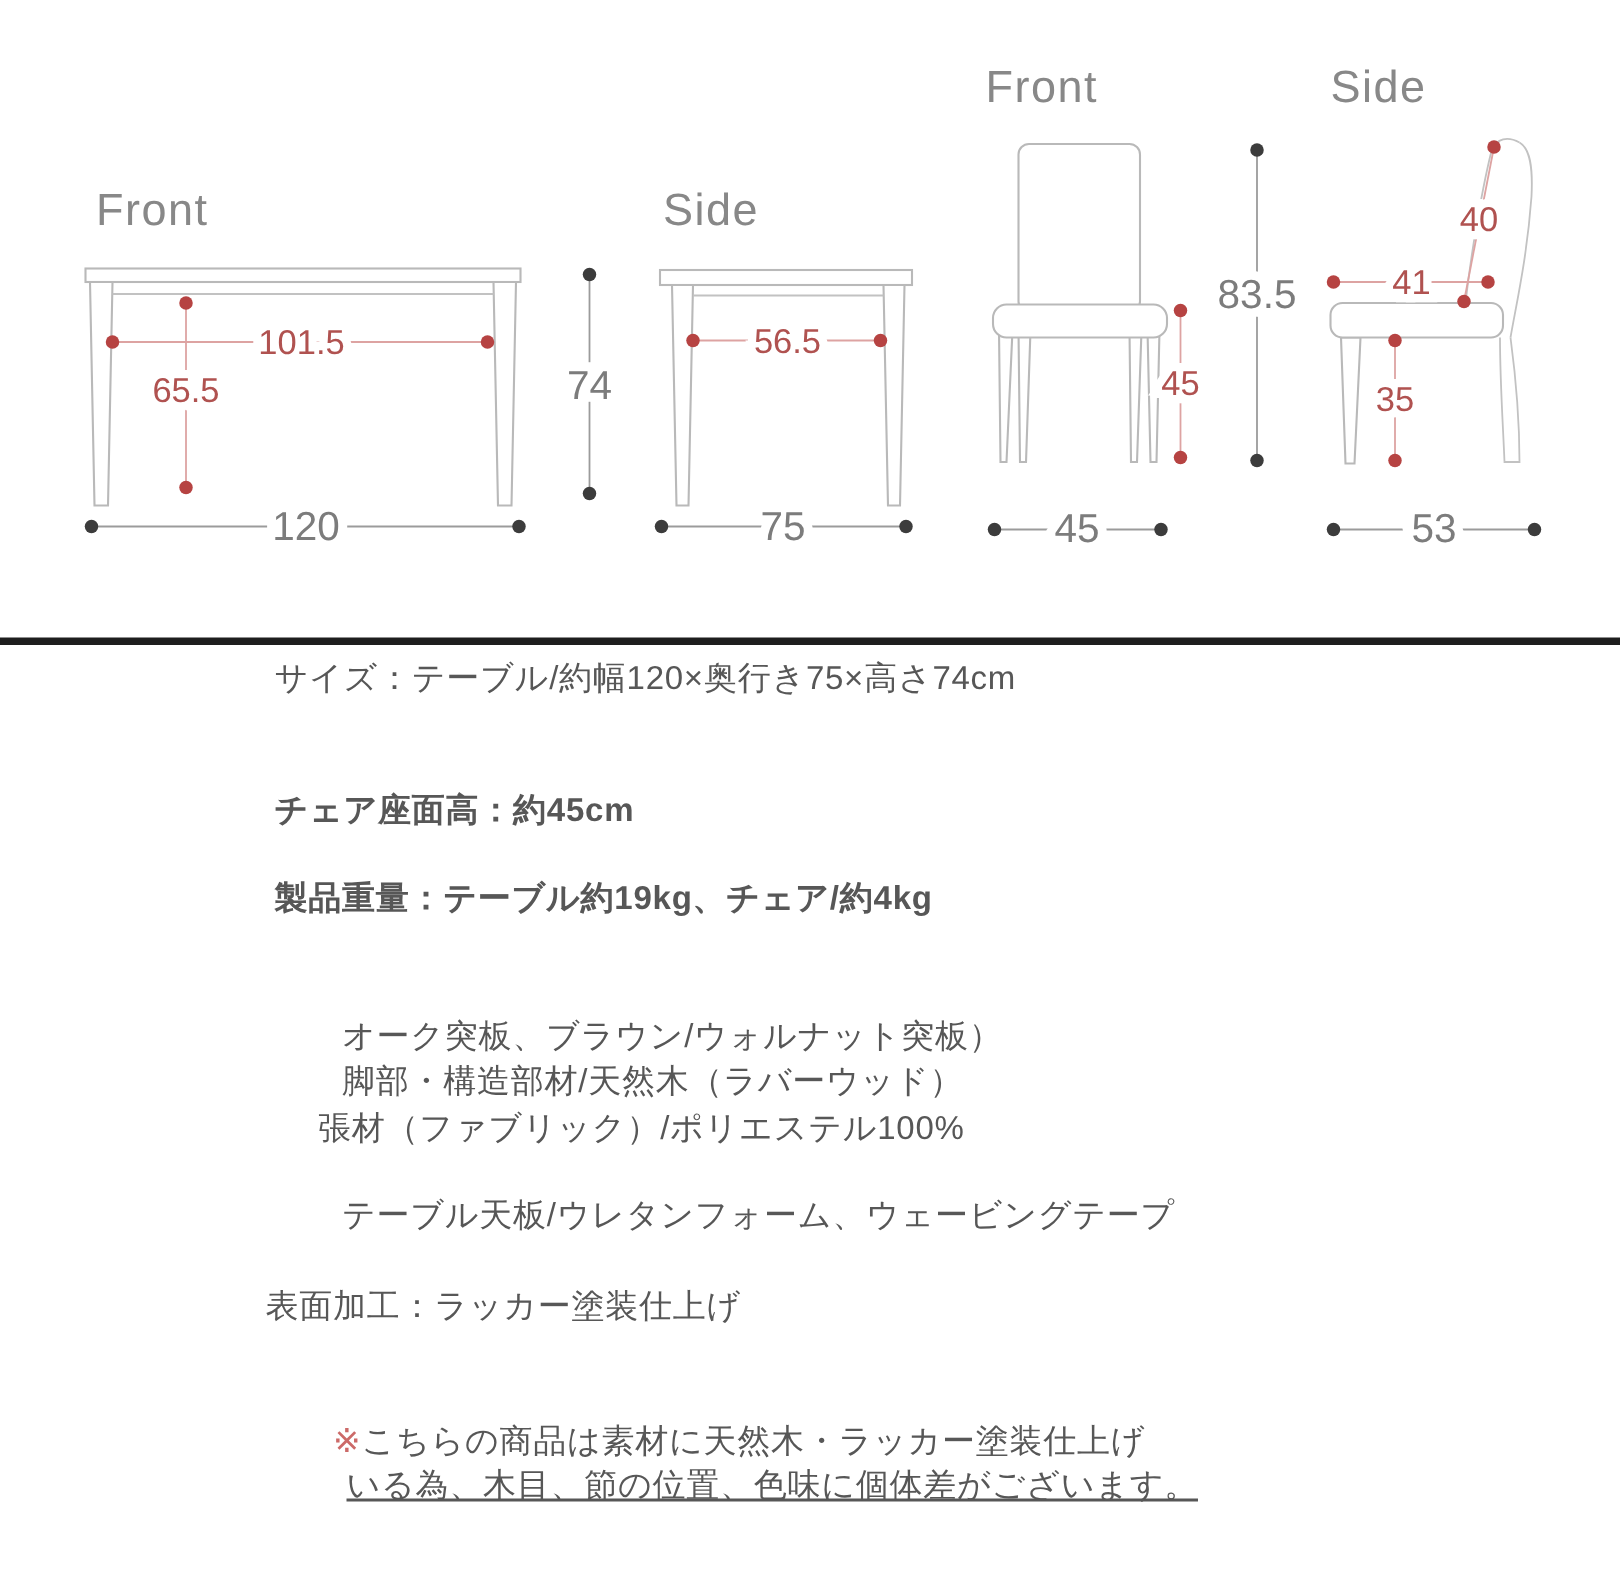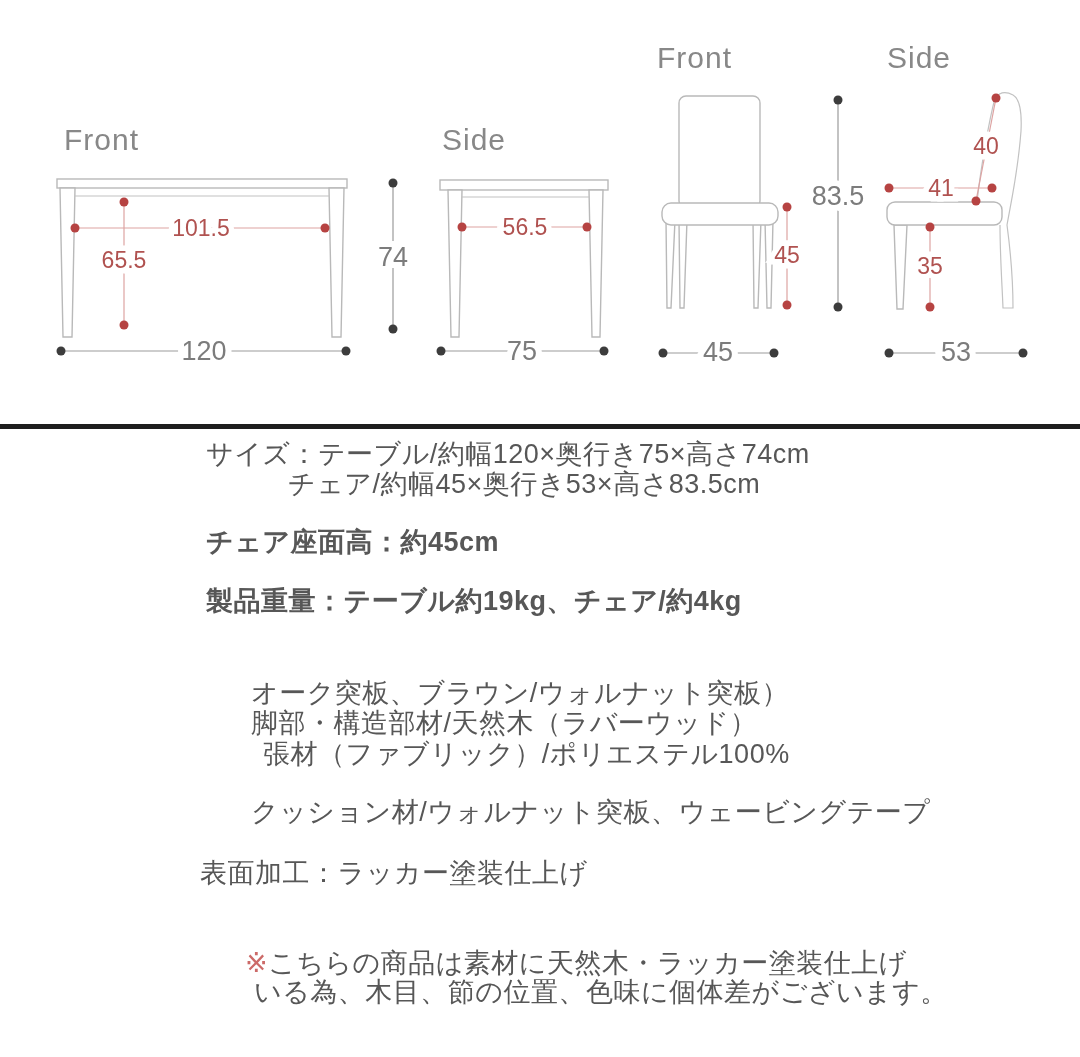--- a/index.html
+++ b/index.html
@@ -25,22 +25,22 @@
   }
   .outline { fill: #ffffff; stroke: #b9b9b9; stroke-width: 1.4; }
   .outline-line { stroke: #c2c2c2; stroke-width: 1.2; fill: none; }
   .dim-line-gray { stroke: #9b9b9b; stroke-width: 1.2; }
   .dim-line-red { stroke: #dda3a2; stroke-width: 1.2; }
   .dot-dark { fill: #3c3c3c; }
   .dot-red { fill: #b64342; }
 
   .spec-line {
     position: absolute;
-    font-size: 27px; color: #575757; letter-spacing: 0.5px;
-    white-space: nowrap; line-height: 1; margin-left: 23px;
+    font-size: 22px; color: #575757; letter-spacing: 0.5px;
+    white-space: nowrap; line-height: 1;
   }
   .note-mark { color: #cc6a68; }
 
   .footer-bar {
     position: absolute; left: 0; top: 1050; width: 1080px; height: 5px;
     background: #1e1e1e;
   }
 </style>
 </head>
 <body>
@@ -153,32 +153,31 @@
 
       <line x1="889" y1="353" x2="1023" y2="353" class="dim-line-gray"></line>
       <circle cx="889" cy="353" r="4.5" class="dot-dark"></circle>
       <circle cx="1023" cy="353" r="4.5" class="dot-dark"></circle>
       <text x="956" y="361" class="dim-gray-label">53</text>
     </g>
   </svg>
 
   
   <div class="spec-line" style="left:183px; top:441px;">サイズ：テーブル/約幅120×奥行き75×高さ74cm</div>
-  <div class="spec-line" style="left:265px; top:471px;">チェア/約幅45×奥行き53×高さ83.5cm</div>
 
   <div class="spec-line" style="left:183px; top:529px;font-weight:bold;">チェア座面高：約45cm</div>
 
   <div class="spec-line" style="left:183px; top:588px;font-weight:bold;">製品重量：テーブル約19kg、チェア/約4kg</div>
 
   <div class="spec-line" style="left:228px; top:710px;">脚部・構造部材/天然木（ラバーウッド）</div>
   <div class="spec-line" style="left:228px; top:680px;">オーク突板、ブラウン/ウォルナット突板）</div>
-  <div class="spec-line" style="left:240px; top:741px;">張材（ファブリック）/ポリエステル100%</div>
-  <div class="spec-line" style="left:228px; top:799px;">クッション材/ウォルナット突板、ウェービングテープ</div>
+  <div class="spec-line" style="left:212px; top:741px;">張材（ファブリック）/ポリエステル100%</div>
+  <div class="spec-line" style="left:228px; top:799px;">テーブル天板/ウレタンフォーム、ウェービングテープ</div>
 
   <div class="spec-line" style="left:177px; top:860px;">表面加工：ラッカー塗装仕上げ</div>
 
   <div class="spec-line" style="left:222px; top:950px;">
     <span class="note-mark">※</span><span>こちらの商品は素材に天然木・ラッカー塗装仕上げ</span>
   </div>
-  <div class="spec-line" style="left:231px; top:979px;">いる為、木目、節の位置、色味に個体差がございます。</div>
+  <div class="spec-line" style="left:231px; top:979px;text-decoration:underline;">いる為、木目、節の位置、色味に個体差がございます。</div>
 
   <div class="footer-bar"></div>
 </div>
 
 </body></html>

